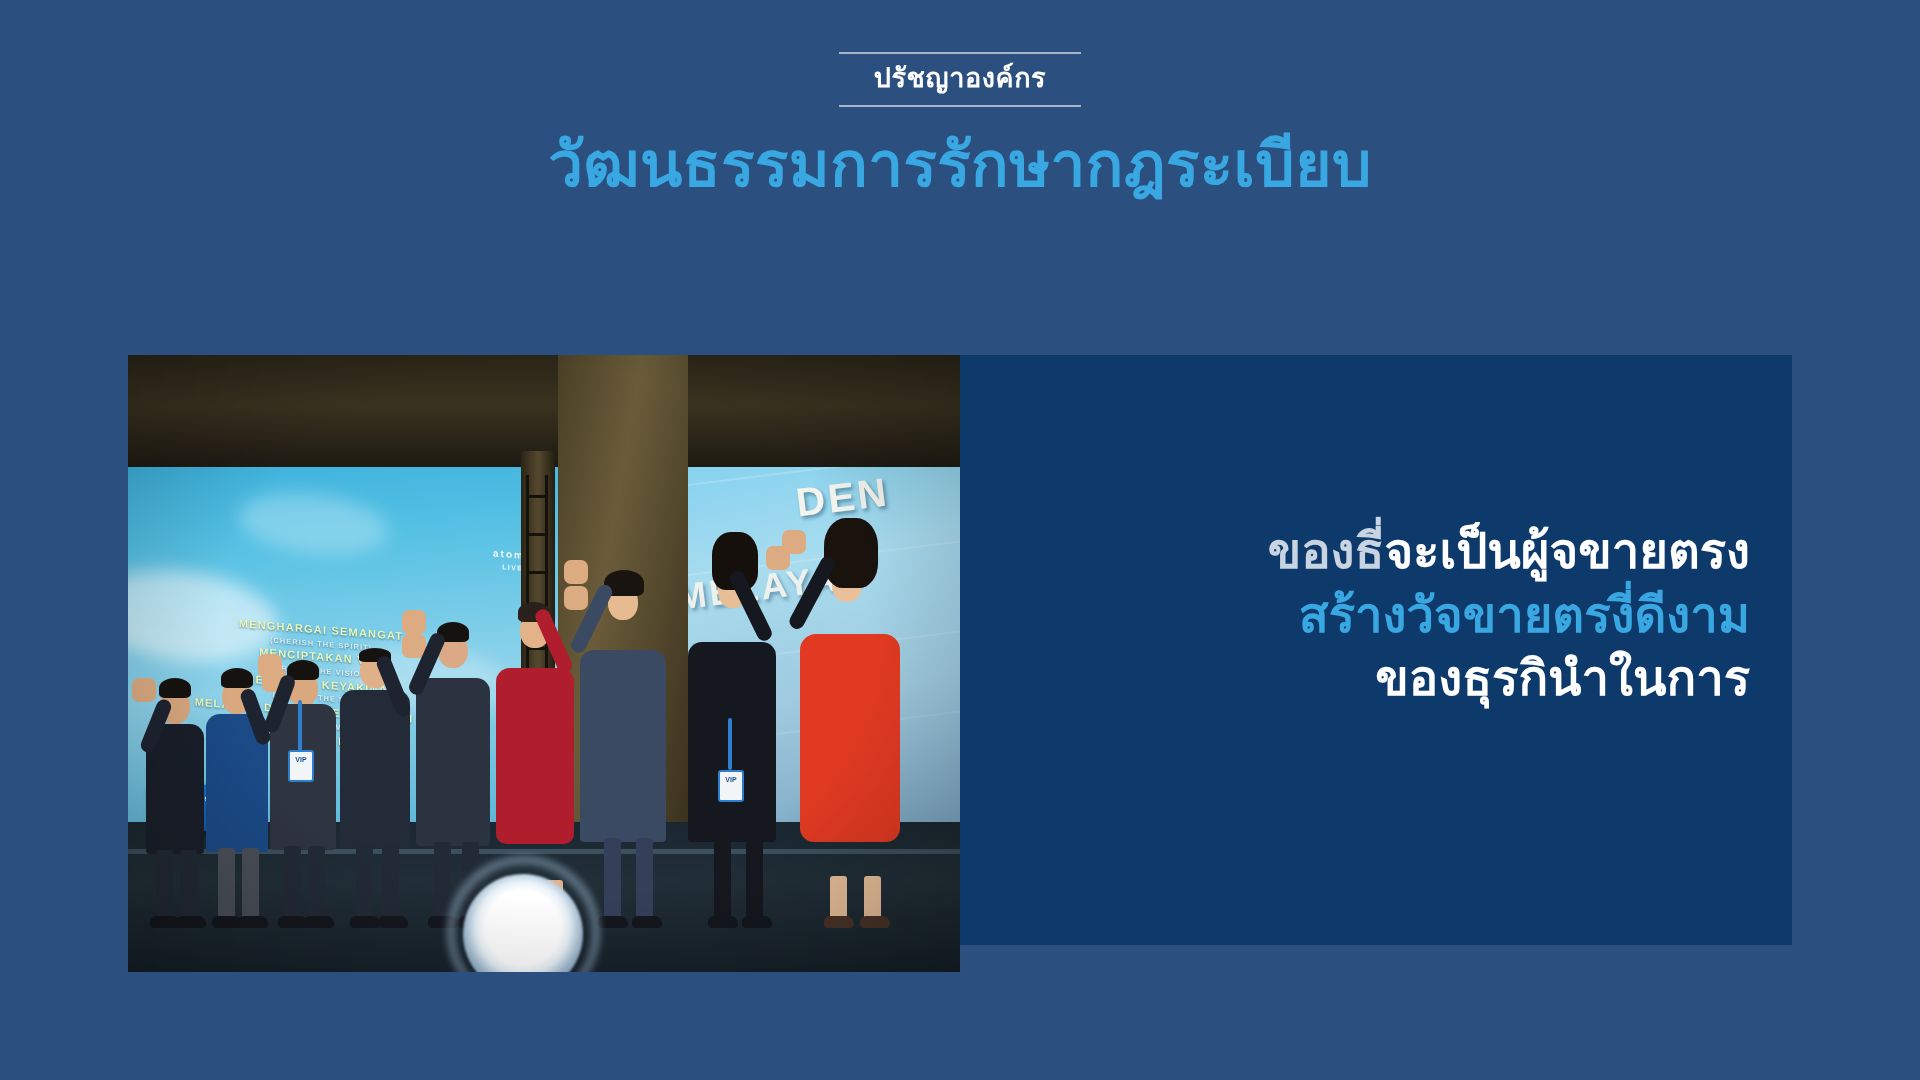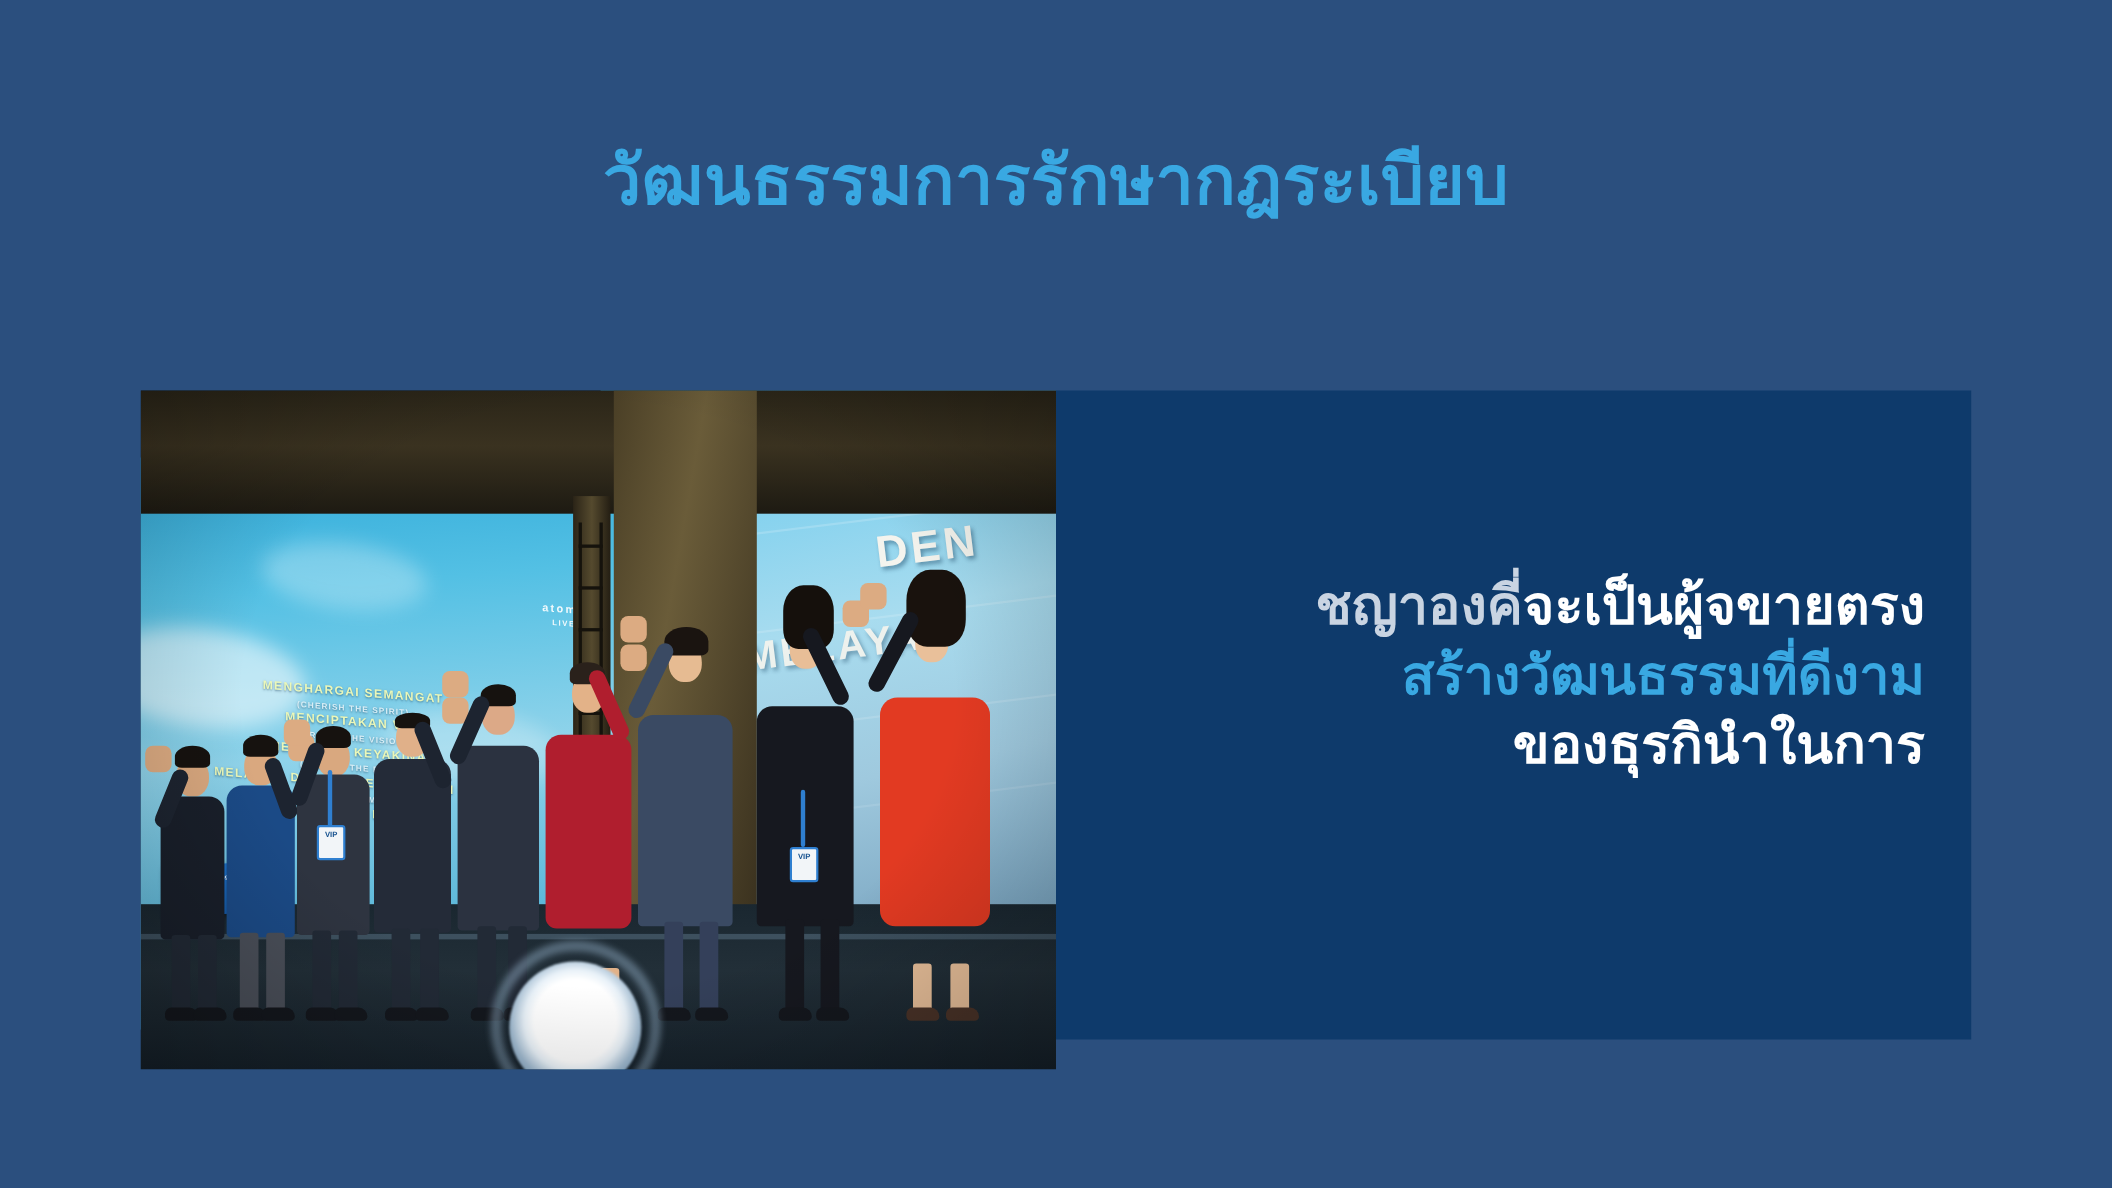--- a/index.html
+++ b/index.html
@@ -240,29 +240,34 @@
     position:absolute; inset:0;
     background:radial-gradient(ellipse at 50% 45%,rgba(0,0,0,0) 55%,rgba(0,0,0,.28) 100%);
     pointer-events:none;
   }
 </style>
 </head>
 <body>
 
 <div class="header">
 
+  <div class="eyebrow-wrap">
+    <div class="eyebrow-rule"></div>
+    <div class="eyebrow-text">ปรัชญาองค์กร</div>
+    <div class="eyebrow-rule"></div>
+  </div>
 
   <h1 class="main-title">วัฒนธรรมการรักษากฎระเบียบ</h1>
 </div>
 
 <div class="dark-panel"></div>
 
 <div class="statement">
-  <span class="statement-line ln-1"><span>ชญาองคี่</span><span class="hi">จะเป็นผู้จขายตรง</span></span>
-  <span class="statement-line ln-2">สร้างวัฒนธรรมที่ดีงาม</span>
+  <span class="statement-line ln-1"><span>ของธี่</span><span class="hi">จะเป็นผู้จขายตรง</span></span>
+  <span class="statement-line ln-2">สร้างวัจขายตรงี่ดีงาม</span>
   <span class="statement-line ln-3">ของธุรกินำในการ</span>
 </div>
 
 <div class="photo">
   <div class="photo-inner">
 
     <div class="led-right">
       <div class="streak" style="top:60px"></div>
       <div class="streak" style="top:120px;opacity:.5"></div>
       <div class="streak" style="top:210px;opacity:.45"></div>

